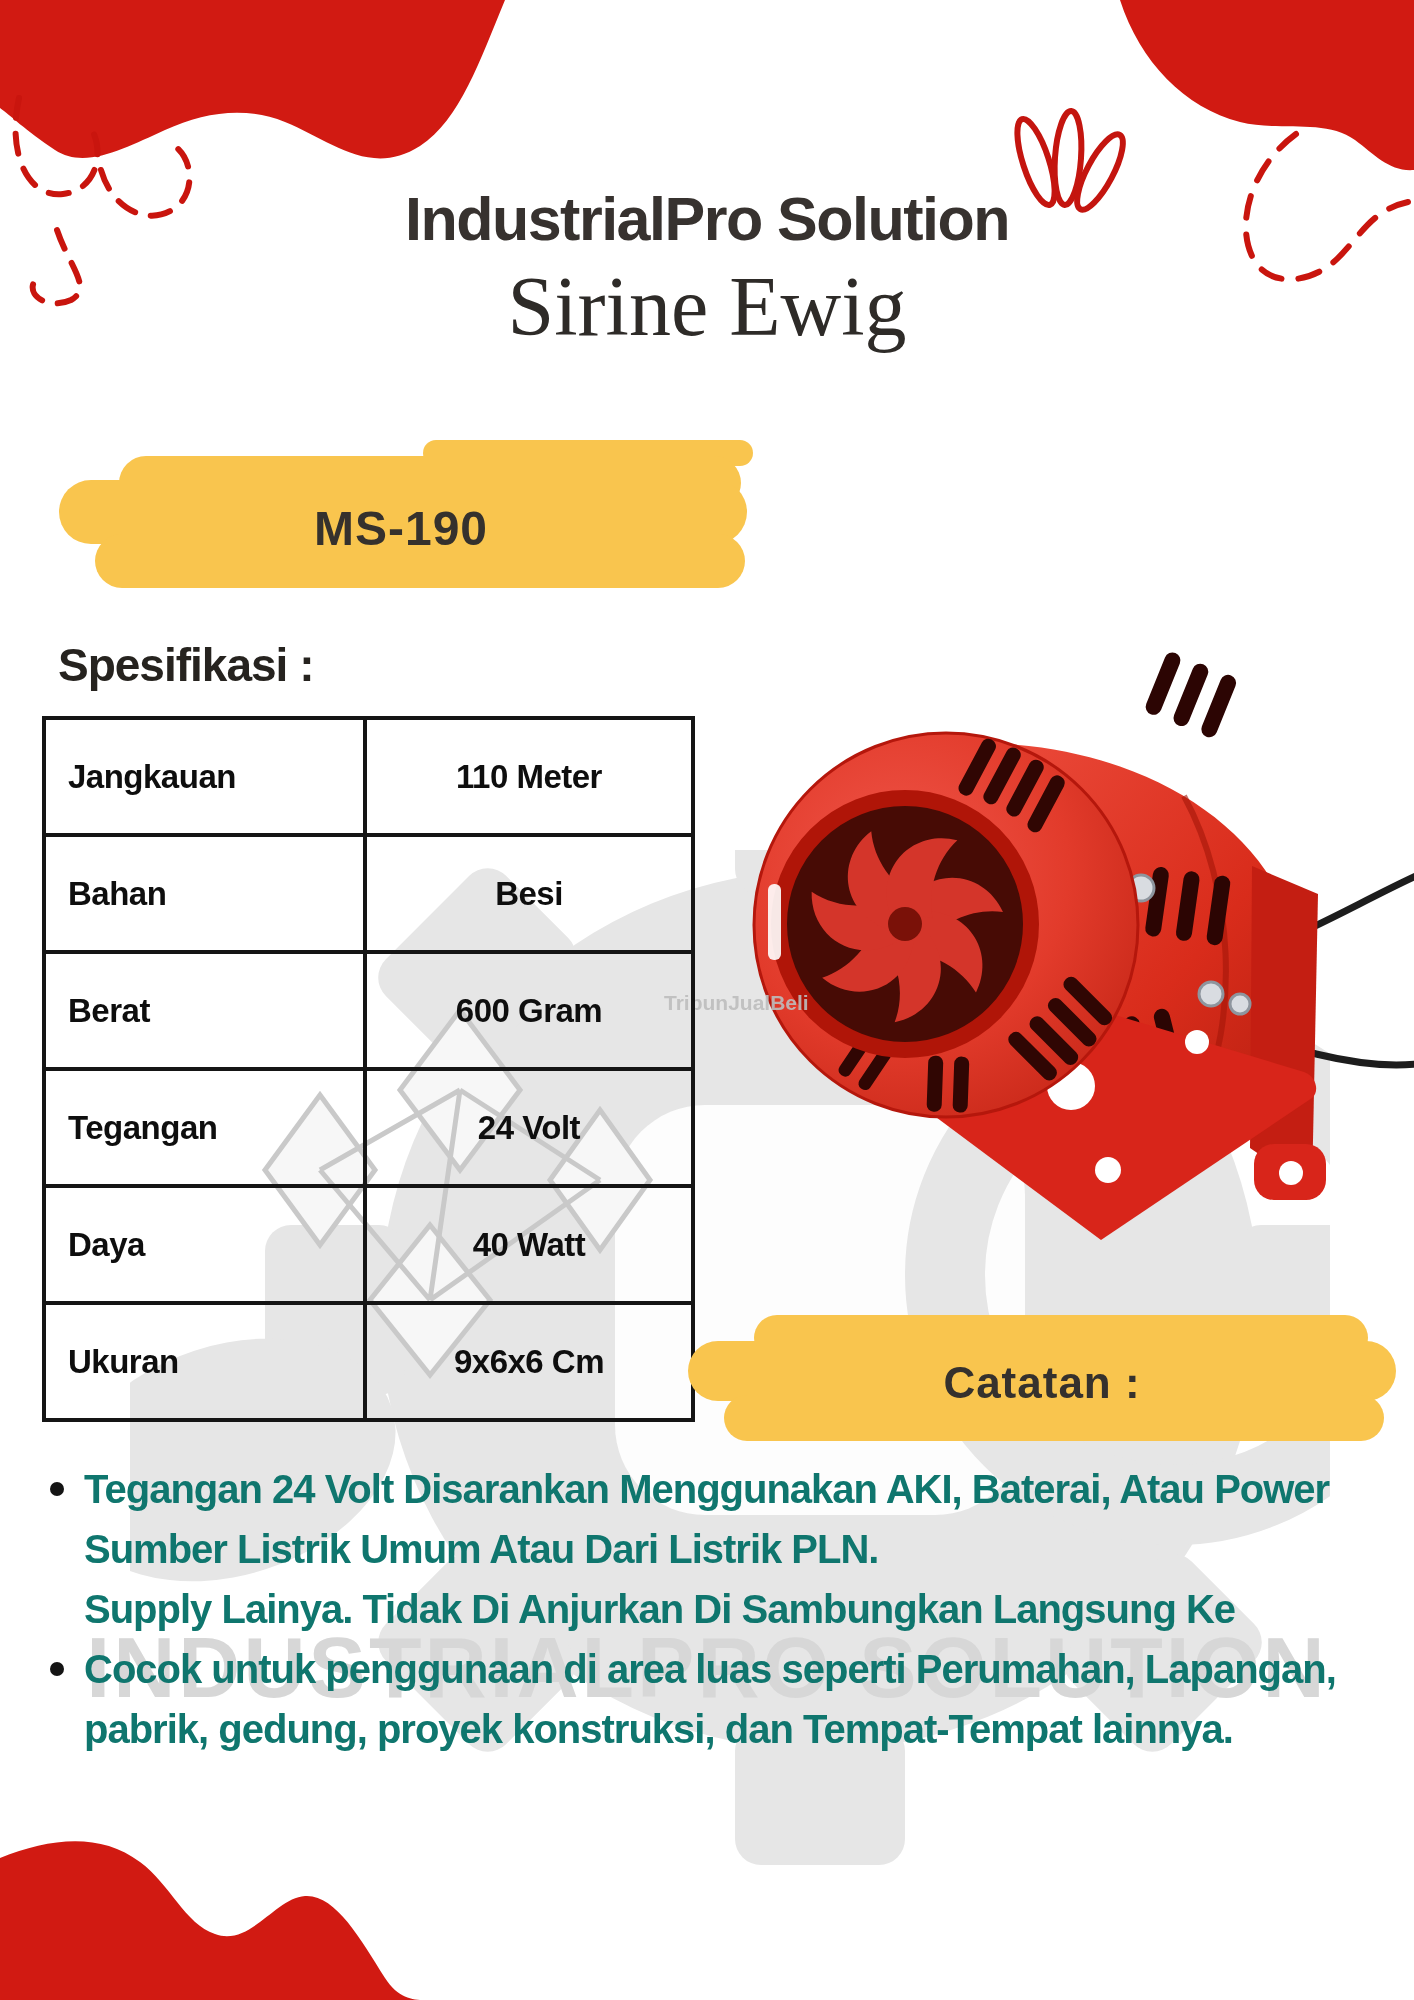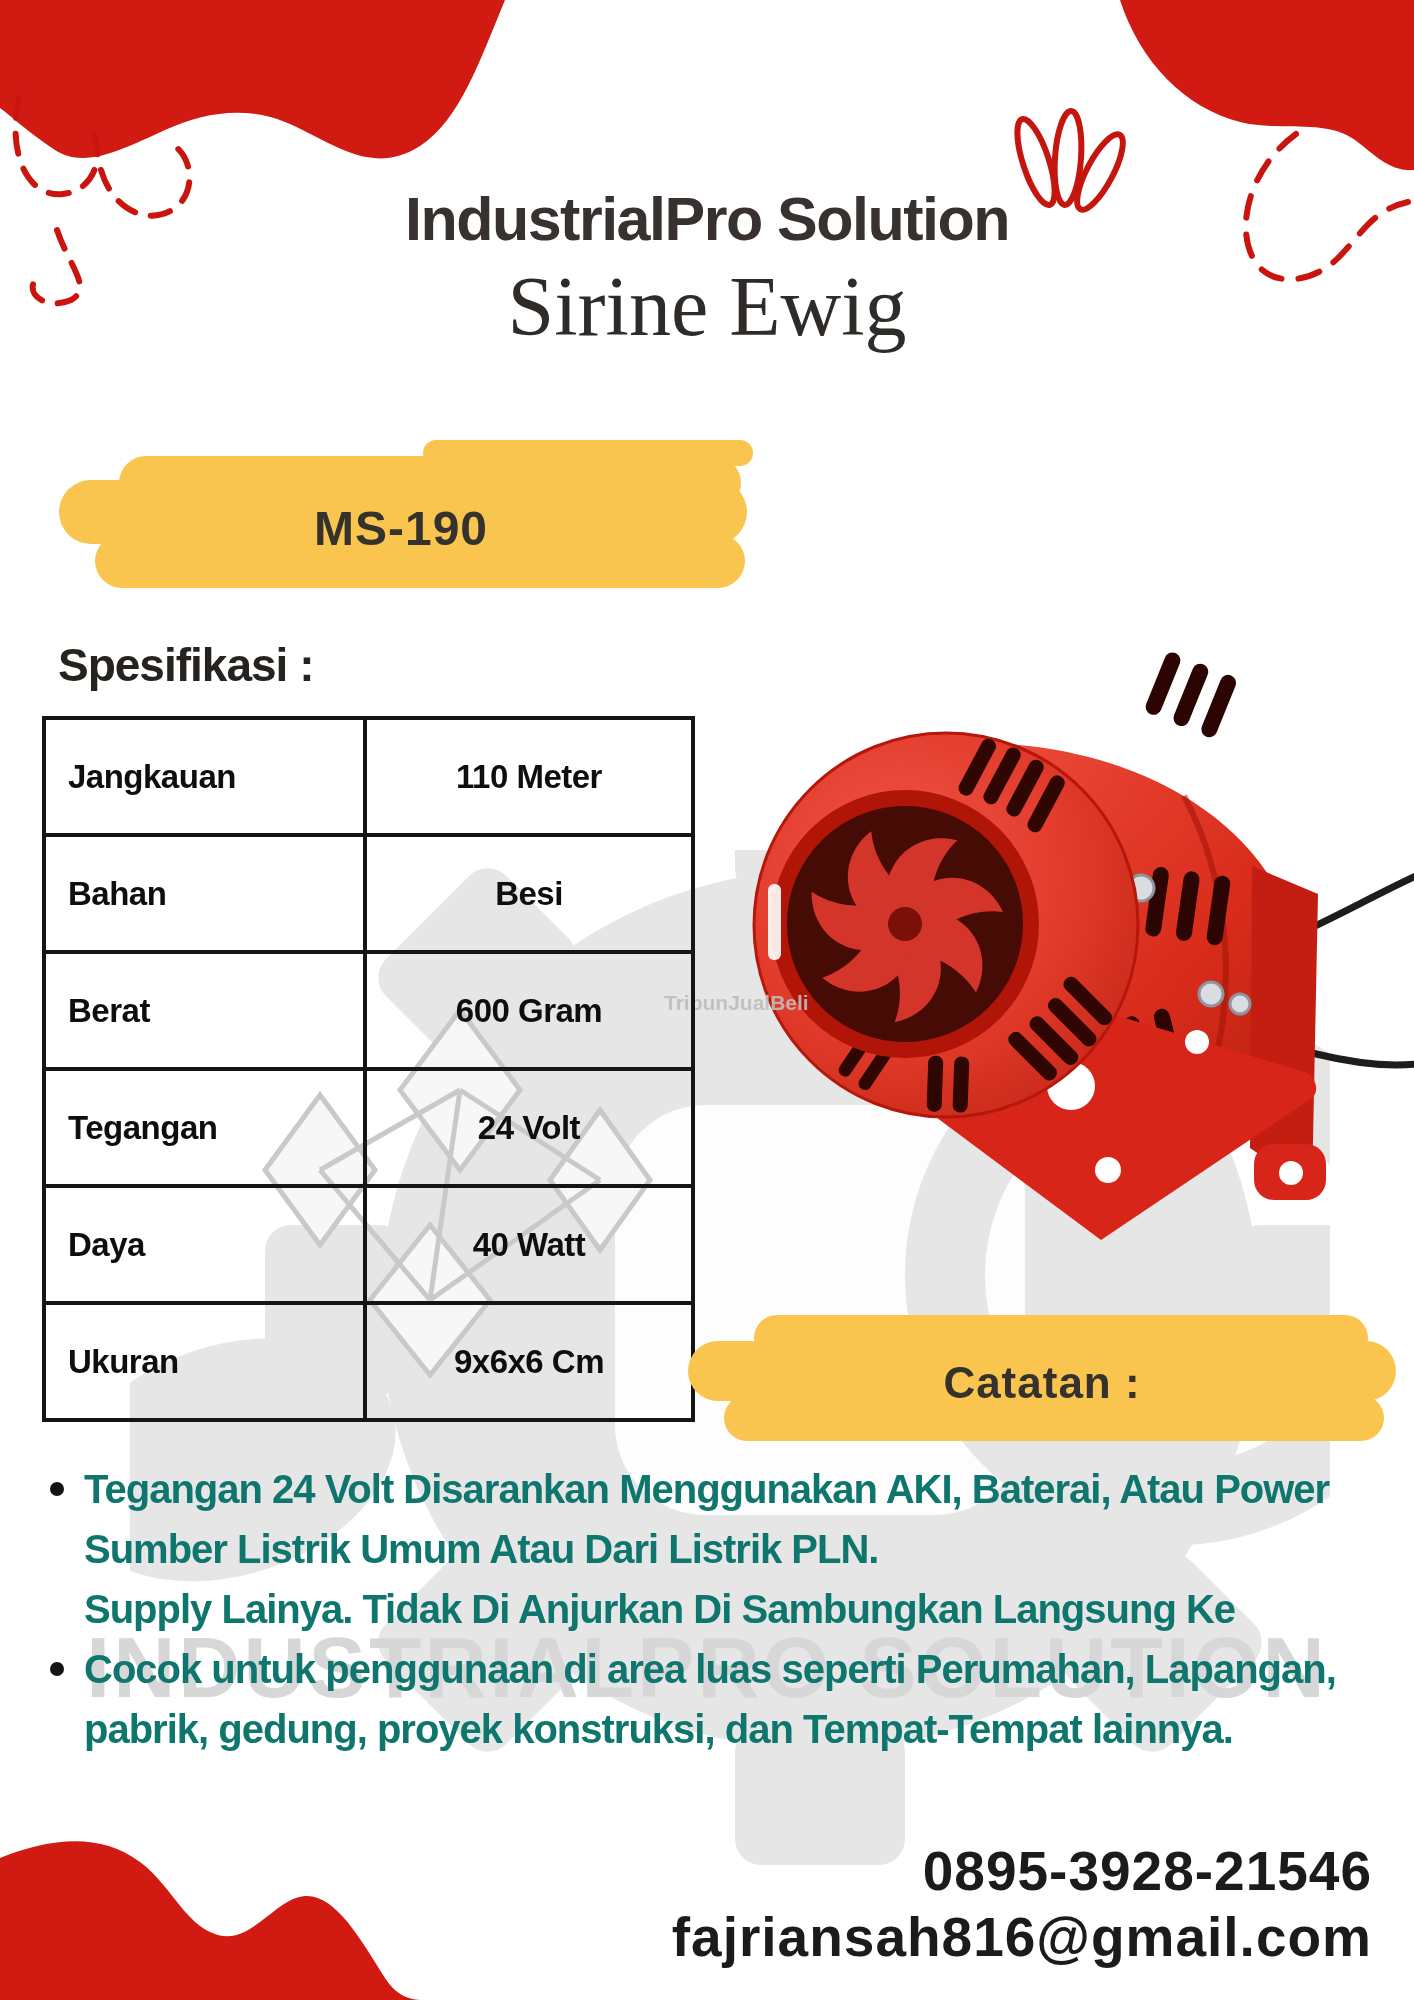--- a/index.html
+++ b/index.html
@@ -312,18 +312,14 @@
       </div>
       <div class="note-item">
         <div class="note-dot"></div>
         <div>
           <div class="note-line">Cocok untuk penggunaan di area luas seperti Perumahan, Lapangan,</div>
           <div class="note-line">pabrik, gedung, proyek konstruksi, dan Tempat-Tempat lainnya.</div>
         </div>
       </div>
     </div>
 
-  <div class="abs contact">
-    <div class="contact-phone">0895-3928-21546</div>
-    <div class="contact-email">fajriansah816@gmail.com</div>
-  </div>
 
 </div>
 
 </body></html>

